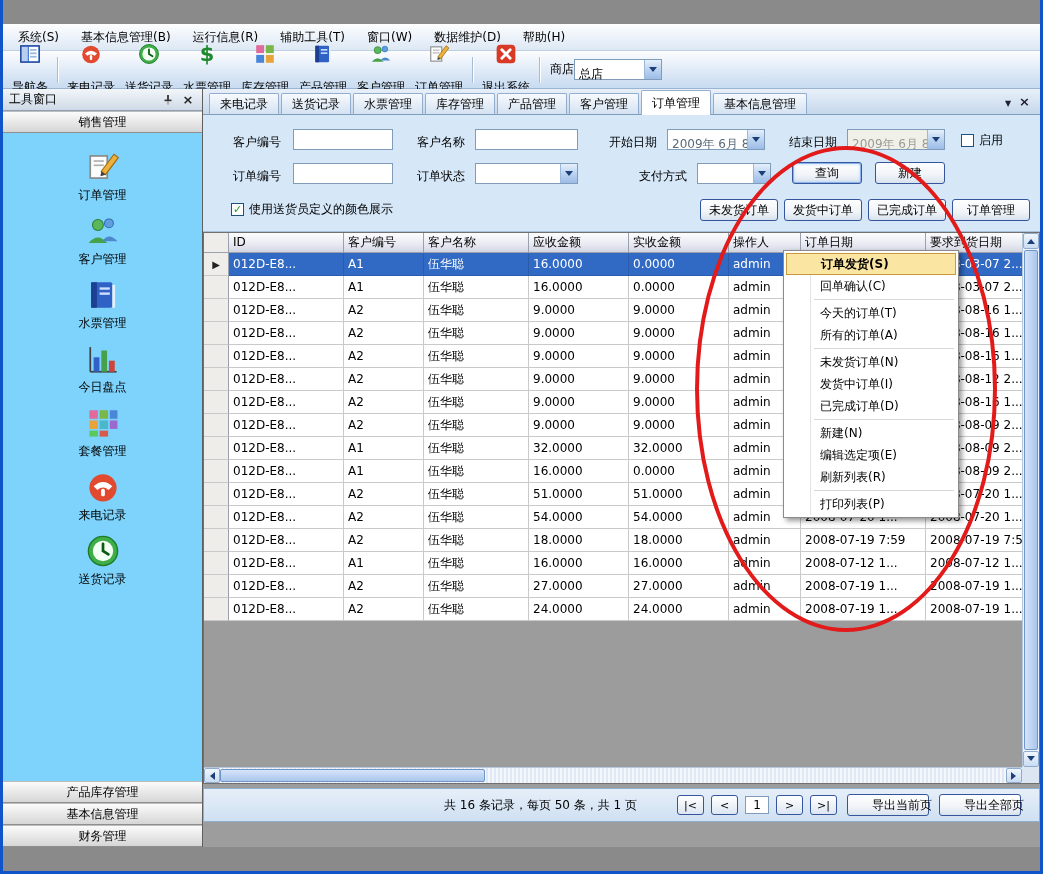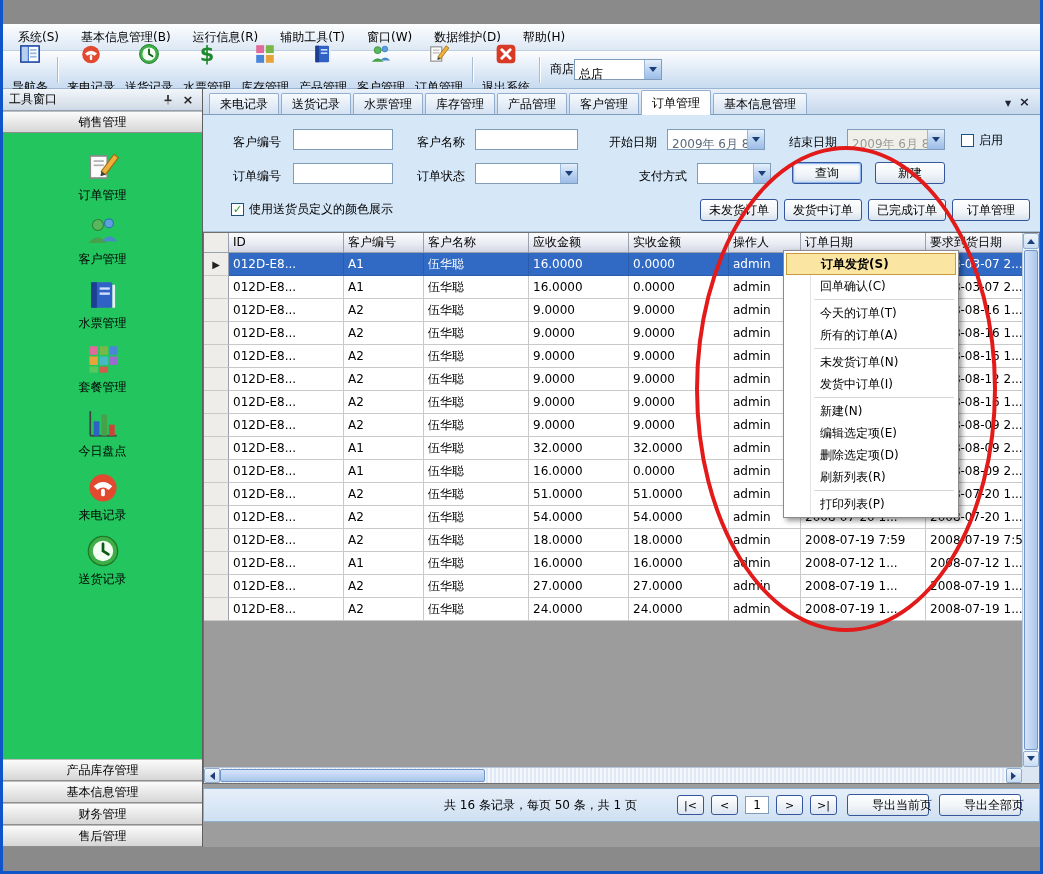--- a/index.html
+++ b/index.html
@@ -26,21 +26,21 @@
 .tb-ico svg{width:22px;height:22px;display:block;}
 .tb-sep{width:1px;height:26px;background:#a8bcd6;margin:0 4px;box-shadow:1px 0 0 #fff;flex:0 0 auto;}
 .store{display:flex;align-items:center;gap:0;margin-left:6px;}
 .combo{height:21px;border:1px solid #7f9db9;background:#fff;display:flex;align-items:center;position:absolute;}
 .combo.static{position:static;}
 .store-combo{width:88px;}
 .combo-text{flex:1;padding:8px 4px;white-space:nowrap;overflow:hidden;margin-top:9px;}
 .combo-btn{width:17px;height:100%;background:linear-gradient(180deg,#e6f0fb,#bcd4f0 50%,#9cbce8);border-left:1px solid #9ab8dc;display:flex;align-items:center;justify-content:center;flex:0 0 auto;}
 .caret{width:0;height:0;border:4px solid transparent;border-top:5px solid #1c3f7a;margin-top:4px;}
 
-.sidebar{position:absolute;left:0;top:89px;width:200px;bottom:24px;background:#22c55e;border-right:1px solid #5f5f5f;}
+.sidebar{position:absolute;left:0;top:89px;width:200px;bottom:24px;background:#7dd3fc;border-right:1px solid #5f5f5f;}
 .sb-header{height:22px;background:linear-gradient(180deg,#f2f6fa,#cfd9e6);border-bottom:1px solid #8fa0b4;display:flex;align-items:center;padding:0 6px;gap:4px;}
 .sb-htitle{flex:1;}
 .sb-hbtn{width:16px;height:16px;display:flex;align-items:center;justify-content:center;color:#222;}
 .sb-hbtn svg{width:12px;height:12px;}
 .sb-close::before{content:"×";font-size:13px;font-weight:bold;}
 .sb-group{height:22px;line-height:21px;text-align:center;background:linear-gradient(180deg,#fbfbfb,#d6d6d6);border-top:1px solid #bdbdbd;border-bottom:1px solid #8f8f8f;white-space:nowrap;overflow:hidden;}
 .sb-items{padding-top:12px;}
 .sb-item{height:64px;display:flex;flex-direction:column;align-items:center;justify-content:center;gap:3px;}
 .sb-ico{width:34px;height:34px;}
 .sb-ico svg{width:34px;height:34px;display:block;}
@@ -282,47 +282,47 @@
               <rect x="8" y="5.5" width="6" height="1.4" fill="#cfe0ff"></rect>
               <rect x="8" y="8.5" width="6" height="1.4" fill="#cfe0ff"></rect>
               <rect x="15.5" y="4" width="1.6" height="13.5" fill="#e8eef8"></rect>
             </svg>
           </span>
           <div class="sb-label">水票管理</div>
         </div>
         <div class="sb-item">
           <span class="sb-ico">
             <svg viewBox="0 0 20 20">
+              <line x1="2.5" y1="17.5" x2="18" y2="17.5" stroke="#404040"></line>
+              <line x1="2.5" y1="17.5" x2="2.5" y2="3" stroke="#404040"></line>
+              <rect x="4.5" y="9" width="3.4" height="8.5" fill="#2f62c4"></rect>
+              <rect x="9" y="5" width="3.4" height="12.5" fill="#46a14a"></rect>
+              <rect x="13.5" y="11" width="3.4" height="6.5" fill="#d04438"></rect>
+            </svg>
+          </span>
+          <div class="sb-label">今日盘点</div>
+        </div>
+        <div class="sb-item">
+          <span class="sb-ico">
+            <svg viewBox="0 0 20 20">
               <rect x="2" y="2.5" width="5" height="5" fill="#e06a9a"></rect>
               <rect x="8" y="2.5" width="5" height="5" fill="#7ab648"></rect>
               <rect x="14" y="2.5" width="4.5" height="5" fill="#4a86d8"></rect>
               <rect x="2" y="8.5" width="5" height="5" fill="#e8a33a"></rect>
               <rect x="8" y="8.5" width="5" height="5" fill="#4ab8c8"></rect>
               <rect x="14" y="8.5" width="4.5" height="5" fill="#9a6ad0"></rect>
               <rect x="2" y="14.5" width="5" height="3.5" fill="#5ac85a"></rect>
               <rect x="8" y="14.5" width="5" height="3.5" fill="#d85a4a"></rect>
             </svg>
           </span>
           <div class="sb-label">套餐管理</div>
         </div>
         <div class="sb-item">
           <span class="sb-ico">
             <svg viewBox="0 0 20 20">
-              <line x1="2.5" y1="17.5" x2="18" y2="17.5" stroke="#404040"></line>
-              <line x1="2.5" y1="17.5" x2="2.5" y2="3" stroke="#404040"></line>
-              <rect x="4.5" y="9" width="3.4" height="8.5" fill="#2f62c4"></rect>
-              <rect x="9" y="5" width="3.4" height="12.5" fill="#46a14a"></rect>
-              <rect x="13.5" y="11" width="3.4" height="6.5" fill="#d04438"></rect>
-            </svg>
-          </span>
-          <div class="sb-label">今日盘点</div>
-        </div>
-        <div class="sb-item">
-          <span class="sb-ico">
-            <svg viewBox="0 0 20 20">
               <circle cx="10" cy="10.5" r="8" fill="#e24a30"></circle>
               <path d="M4.5 9.5 Q10 4.5 15.5 9.5 L13.3 11.7 Q10 9 6.7 11.7 Z" fill="#fff"></path>
               <rect x="8.9" y="11" width="2.2" height="4.5" rx="1" fill="#fff"></rect>
             </svg>
           </span>
           <div class="sb-label">来电记录</div>
         </div>
         <div class="sb-item">
           <span class="sb-ico">
             <svg viewBox="0 0 20 20">
@@ -331,21 +331,20 @@
               <path d="M10 5.8 L10 10 L13.2 12" stroke="#0a5a14" stroke-width="1.6" fill="none" stroke-linecap="round"></path>
             </svg>
           </span>
           <div class="sb-label">送货记录</div>
         </div>
       </div>
     <div class="sb-bottom">
         <div class="sb-group">产品库存管理</div>
         <div class="sb-group">基本信息管理</div>
         <div class="sb-group">财务管理</div>
-        <div class="sb-group">售后管理</div>
       </div>
   </div>
 
   <div class="content">
     <div class="tabbar">
       <div class="tabs">
           <div class="tab"><span class="tab-label">来电记录</span></div>
           <div class="tab"><span class="tab-label">送货记录</span></div>
           <div class="tab"><span class="tab-label">水票管理</span></div>
           <div class="tab"><span class="tab-label">库存管理</span></div>
@@ -644,24 +643,24 @@
 
   <div class="ctxmenu">
       <div class="cm-item hl"><span>订单发货(S)</span></div>
       <div class="cm-item"><span>回单确认(C)</span></div>
       <div class="cm-sep"></div>
       <div class="cm-item"><span>今天的订单(T)</span></div>
       <div class="cm-item"><span>所有的订单(A)</span></div>
       <div class="cm-sep"></div>
       <div class="cm-item"><span>未发货订单(N)</span></div>
       <div class="cm-item"><span>发货中订单(I)</span></div>
+      <div class="cm-item"><span>已完成订单(D)</span></div>
       <div class="cm-sep"></div>
       <div class="cm-item"><span>新建(N)</span></div>
       <div class="cm-item"><span>编辑选定项(E)</span></div>
-      <div class="cm-item"><span>删除选定项(D)</span></div>
       <div class="cm-item"><span>刷新列表(R)</span></div>
       <div class="cm-sep"></div>
       <div class="cm-item"><span>打印列表(P)</span></div>
     </div>
 
   <div class="annotation"></div>
 
 </div>
 
 </body></html>

